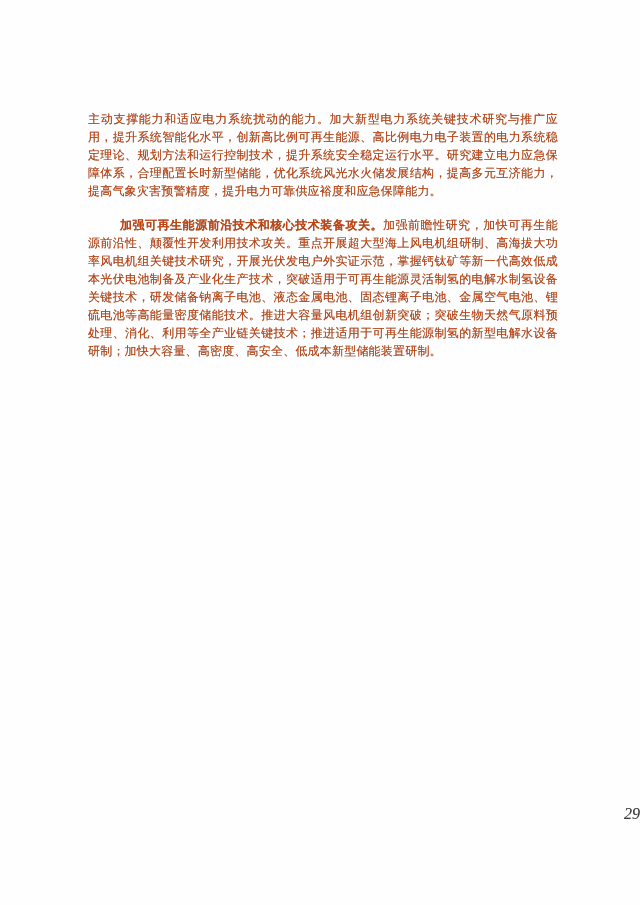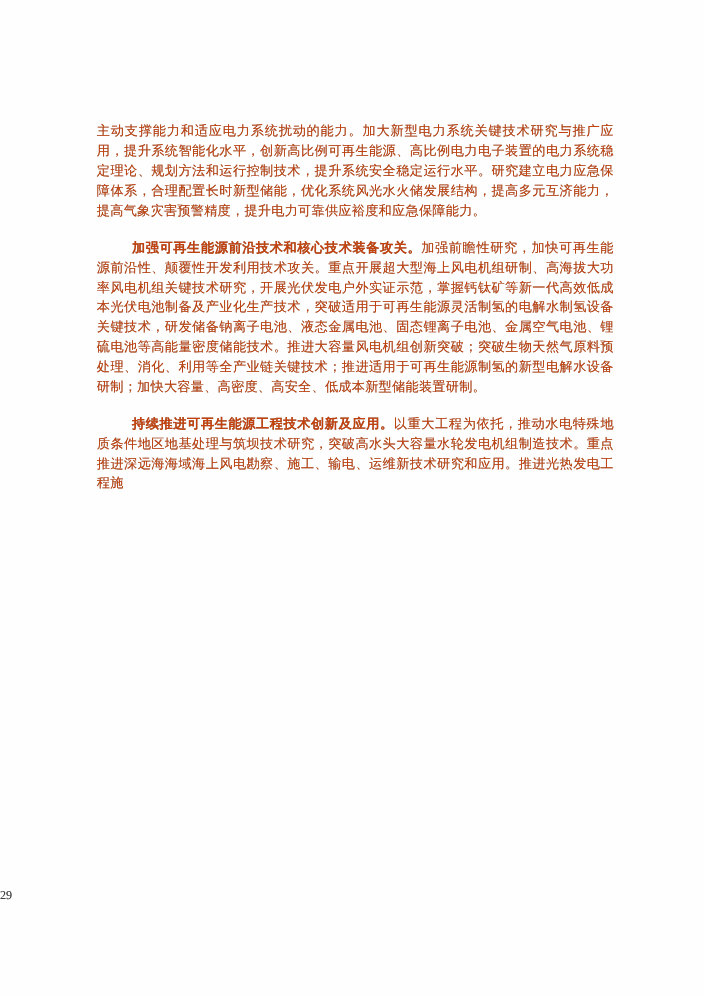--- a/index.html
+++ b/index.html
@@ -37,30 +37,30 @@
     text-indent: 32px;
   }
   .lead {
     font-weight: 700;
   }
   .page-number {
     position: absolute;
     left: 0;
     top: 802px;
     width: 100%;
-    text-align: left;
-    font-size: 11px;
+    text-align: right;
+    font-size: 16px;
     line-height: 24px;
     color: #3e3e3e;
     text-shadow: 0 0 0.5px rgba(70,70,70,0.55);
+    font-style: italic;
   }
 </style>
 </head>
 <body>
 
 <div class="sheet">
   <div class="text-block">
     <p class="para"><span class="lead"></span><span class="body-text">主动支撑能力和适应电力系统扰动的能力。加大新型电力系统关键技术研究与推广应用，提升系统智能化水平，创新高比例可再生能源、高比例电力电子装置的电力系统稳定理论、规划方法和运行控制技术，提升系统安全稳定运行水平。研究建立电力应急保障体系，合理配置长时新型储能，优化系统风光水火储发展结构，提高多元互济能力，提高气象灾害预警精度，提升电力可靠供应裕度和应急保障能力。</span></p>
     <p class="para indent"><span class="lead">加强可再生能源前沿技术和核心技术装备攻关。</span><span class="body-text">加强前瞻性研究，加快可再生能源前沿性、颠覆性开发利用技术攻关。重点开展超大型海上风电机组研制、高海拔大功率风电机组关键技术研究，开展光伏发电户外实证示范，掌握钙钛矿等新一代高效低成本光伏电池制备及产业化生产技术，突破适用于可再生能源灵活制氢的电解水制氢设备关键技术，研发储备钠离子电池、液态金属电池、固态锂离子电池、金属空气电池、锂硫电池等高能量密度储能技术。推进大容量风电机组创新突破；突破生物天然气原料预处理、消化、利用等全产业链关键技术；推进适用于可再生能源制氢的新型电解水设备研制；加快大容量、高密度、高安全、低成本新型储能装置研制。</span></p>
-    <p class="para indent"><span class="lead">持续推进可再生能源工程技术创新及应用。</span><span class="body-text">以重大工程为依托，推动水电特殊地质条件地区地基处理与筑坝技术研究，突破高水头大容量水轮发电机组制造技术。重点推进深远海海域海上风电勘察、施工、输电、运维新技术研究和应用。推进光热发电工程施</span></p>
   </div>
   <div class="page-number">29</div>
 </div>
 
 </body></html>

